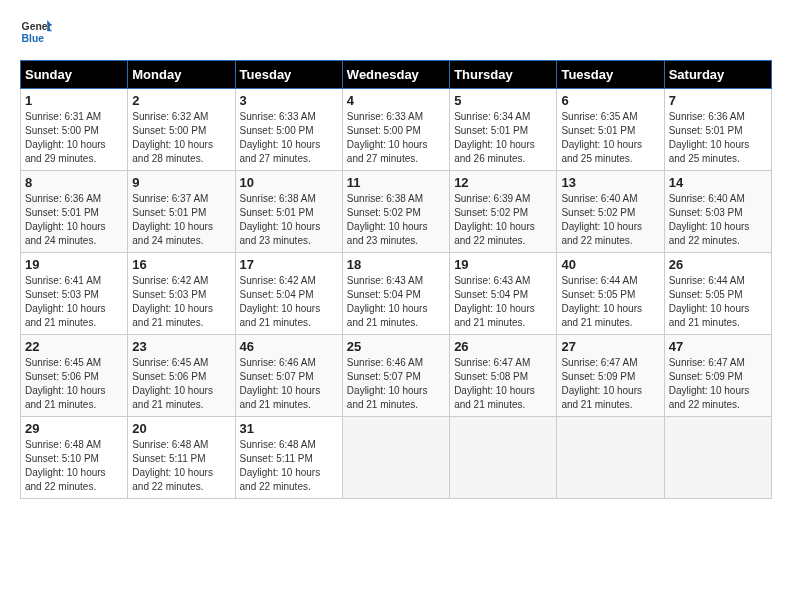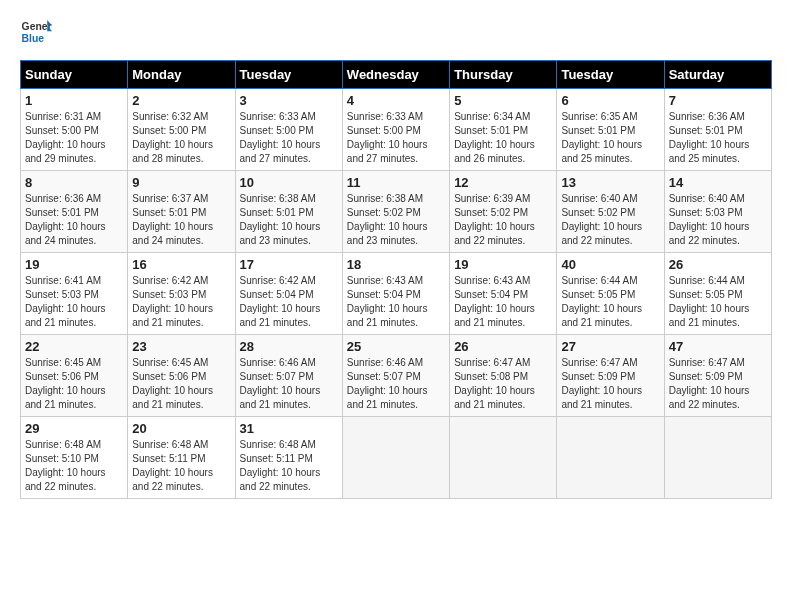--- a/index.html
+++ b/index.html
@@ -299,21 +299,21 @@
           </td>
           <td>
             <span class="day-num">23</span>
         <div class="day-info">
           Sunrise: 6:45 AM<br>
           Sunset: 5:06 PM<br>
           Daylight: 10 hours and 21 minutes.
         </div>
           </td>
           <td>
-            <span class="day-num">28</span>
+            <span class="day-num">46</span>
         <div class="day-info">
           Sunrise: 6:46 AM<br>
           Sunset: 5:07 PM<br>
           Daylight: 10 hours and 21 minutes.
         </div>
           </td>
           <td>
             <span class="day-num">25</span>
         <div class="day-info">
           Sunrise: 6:46 AM<br>

